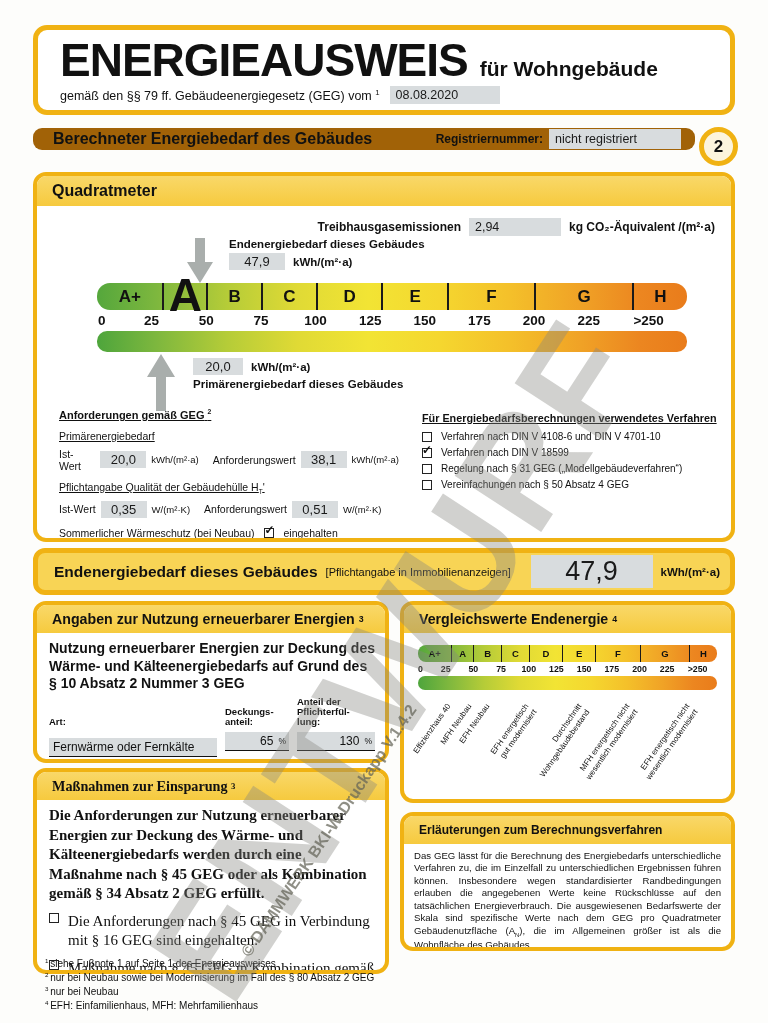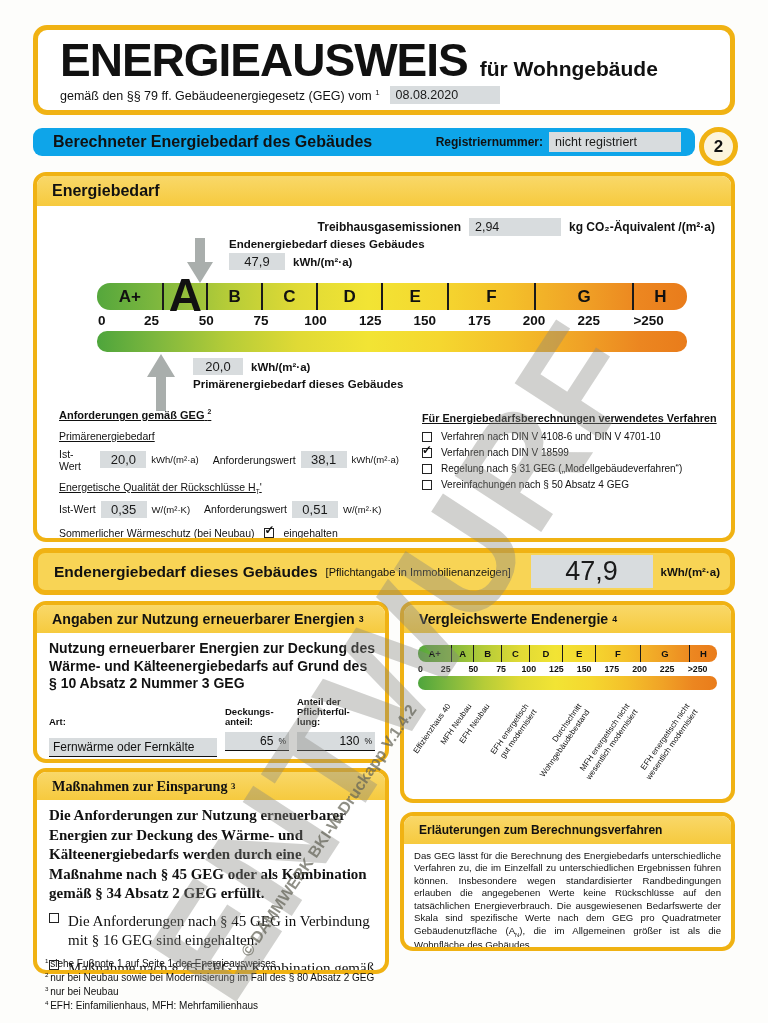--- a/index.html
+++ b/index.html
@@ -20,22 +20,22 @@
   
   .hdr { left:33px; top:25px; width:702px; height:90px; padding:6px 20px 0 22px; }
   .hdr-line1 { display:flex; align-items:baseline; }
   .hdr-title { font-size:46px; font-weight:bold; letter-spacing:-1px; line-height:1.05; }
   .hdr-sub { font-size:21px; font-weight:bold; margin-left:12px; }
   .hdr-line2 { display:flex; align-items:center; font-size:12.5px; margin-top:2px; }
   .hdr-date { width:110px; height:18px; margin-left:10px; font-size:12.5px; justify-content:flex-start; }
 
   
   .subhdr {
-    position:absolute; left:33px; top:128px; width:662px; height:28px;
-    background:#0ea5e9; border-radius:9px; display:flex; align-items:center; padding:0 14px 0 20px;
+    position:absolute; left:33px; top:128px; width:662px; height:22px;
+    background:#a16207; border-radius:9px; display:flex; align-items:center; padding:0 14px 0 20px;
   }
   .subhdr-title { font-size:16px; font-weight:bold; flex:0 0 auto; }
   .subhdr-reg { margin-left:auto; display:flex; align-items:center; font-size:12px; font-weight:bold; }
   .subhdr-regval { width:132px; height:20px; font-weight:normal; font-size:12.5px; margin-left:6px; justify-content:flex-start; }
   .pagecircle {
     position:absolute; left:699px; top:127px; width:39px; height:39px; border-radius:50%;
     border:5px solid #f0b213; background:#fcf4dd; display:flex; align-items:center; justify-content:center;
     font-size:17px; font-weight:bold;
   }
 
@@ -179,21 +179,21 @@
   <div class="subhdr">
     <span class="subhdr-title">Berechneter Energiebedarf des Gebäudes</span>
     <span class="subhdr-reg">
       <span>Registriernummer:</span>
       <span class="grayfield subhdr-regval">nicht registriert</span>
     </span>
   </div>
   <div class="pagecircle">2</div>
 
   <div class="secbox ebx">
-    <div class="sechdr">Energiebedarf</div>
+    <div class="sechdr">Quadratmeter</div>
 
     <div class="ghg-row">
       <span class="ghg-label">Treibhausgasemissionen</span>
       <span class="grayfield ghg-val">2,94</span>
       <span class="ghg-unit">kg CO₂-Äquivalent /(m²·a)</span>
     </div>
 
     <div class="ee-block">
       <svg class="arrow-svg" width="30" height="46" viewBox="0 0 30 46">
         <polygon points="10,0 20,0 20,24 28,24 15,45 2,24 10,24" fill="#a9aeac"></polygon>
@@ -271,21 +271,21 @@
       <div class="anf-sec">Primärenergiebedarf</div>
       <div class="anf-row">
         <span>Ist-Wert</span>
         <span class="grayfield">20,0</span>
         <span class="anf-unit">kWh/(m²·a)</span>
         <span class="anf-gap"></span>
         <span>Anforderungswert</span>
         <span class="grayfield">38,1</span>
         <span class="anf-unit">kWh/(m²·a)</span>
       </div>
-      <div class="anf-sec"><span>Energetische Qualität der Rückschlüsse H</span><sub>T</sub><span>'</span></div>
+      <div class="anf-sec"><span>Pflichtangabe Qualität der Gebäudehülle H</span><sub>T</sub><span>'</span></div>
       <div class="anf-row">
         <span>Ist-Wert</span>
         <span class="grayfield">0,35</span>
         <span class="anf-unit">W/(m²·K)</span>
         <span class="anf-gap"></span>
         <span>Anforderungswert</span>
         <span class="grayfield">0,51</span>
         <span class="anf-unit">W/(m²·K)</span>
       </div>
       <div class="sommer-row">

